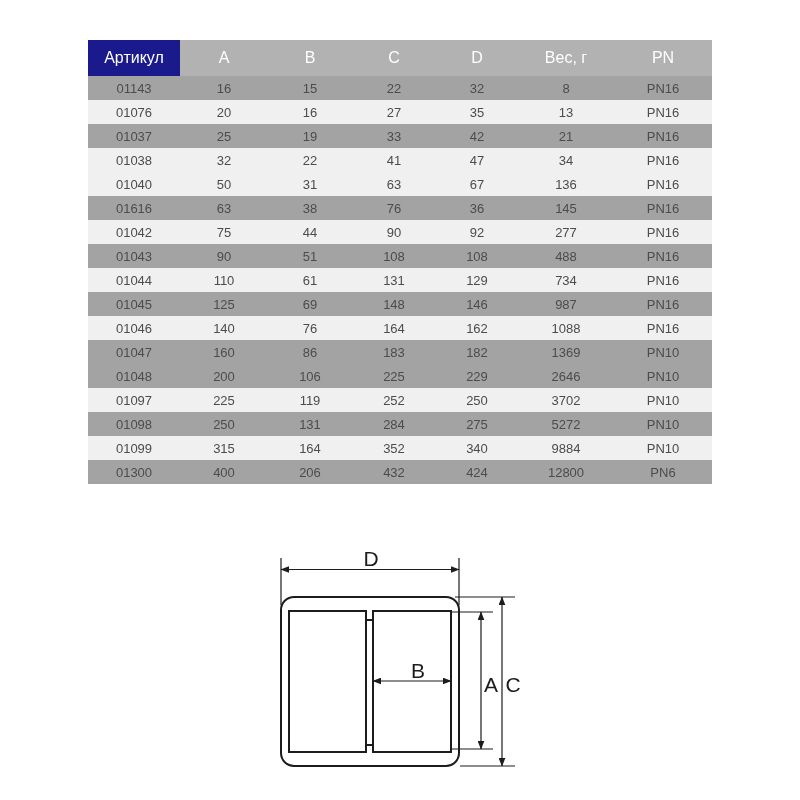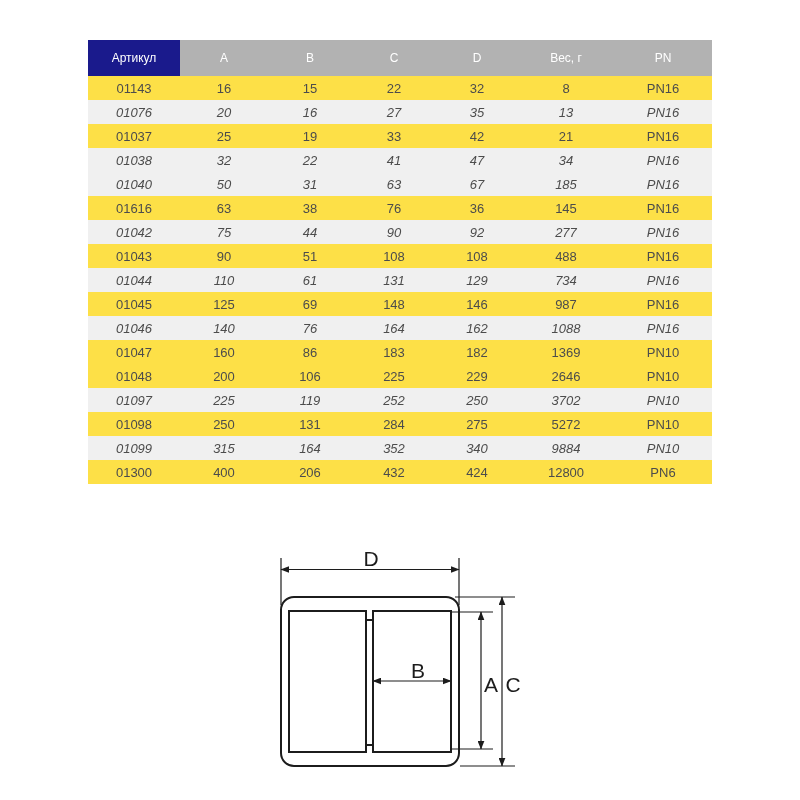--- a/index.html
+++ b/index.html
@@ -22,38 +22,38 @@
     position:absolute;
     left:88px;top:40px;
     width:624px;
     border-collapse:collapse;
     table-layout:fixed;
   }
   table.spec th{
     height:36px;
     background:var(--header-bg);
     color:var(--header-text);
-    font-size:12px;
+    font-size:16px;
     font-weight:normal;
     text-align:center;
     padding:0;
   }
   table.spec th.accent{
     background:var(--accent);
   }
   table.spec td{
     height:24px;
     font-size:13px;
     color:var(--row-text);
     text-align:center;
     padding:0;
     white-space:nowrap;
   }
-  table.spec tbody tr.even{background:var(--stripe);font-style:italic;}
-  table.spec tbody tr.odd{background:#fde047;}
+  table.spec tbody tr.even{background:var(--stripe);}
+  table.spec tbody tr.odd{background:#a3a3a3;}
   .diagram-wrap{
     position:absolute;
     left:255px;top:545px;
     width:290px;height:250px;
   }
   .diagram-wrap svg{display:block;}
   svg .body-line{fill:none;stroke:var(--line);stroke-width:2;}
   svg .dim-line{stroke:var(--line);stroke-width:1.2;fill:none;}
   svg text{
     font-family:"Liberation Sans", sans-serif;
@@ -124,21 +124,21 @@
           <td>47</td>
           <td>34</td>
           <td>PN16</td>
         </tr>
         <tr class="even">
           <td>01040</td>
           <td>50</td>
           <td>31</td>
           <td>63</td>
           <td>67</td>
-          <td>185</td>
+          <td>136</td>
           <td>PN16</td>
         </tr>
         <tr class="odd">
           <td>01616</td>
           <td>63</td>
           <td>38</td>
           <td>76</td>
           <td>36</td>
           <td>145</td>
           <td>PN16</td>

